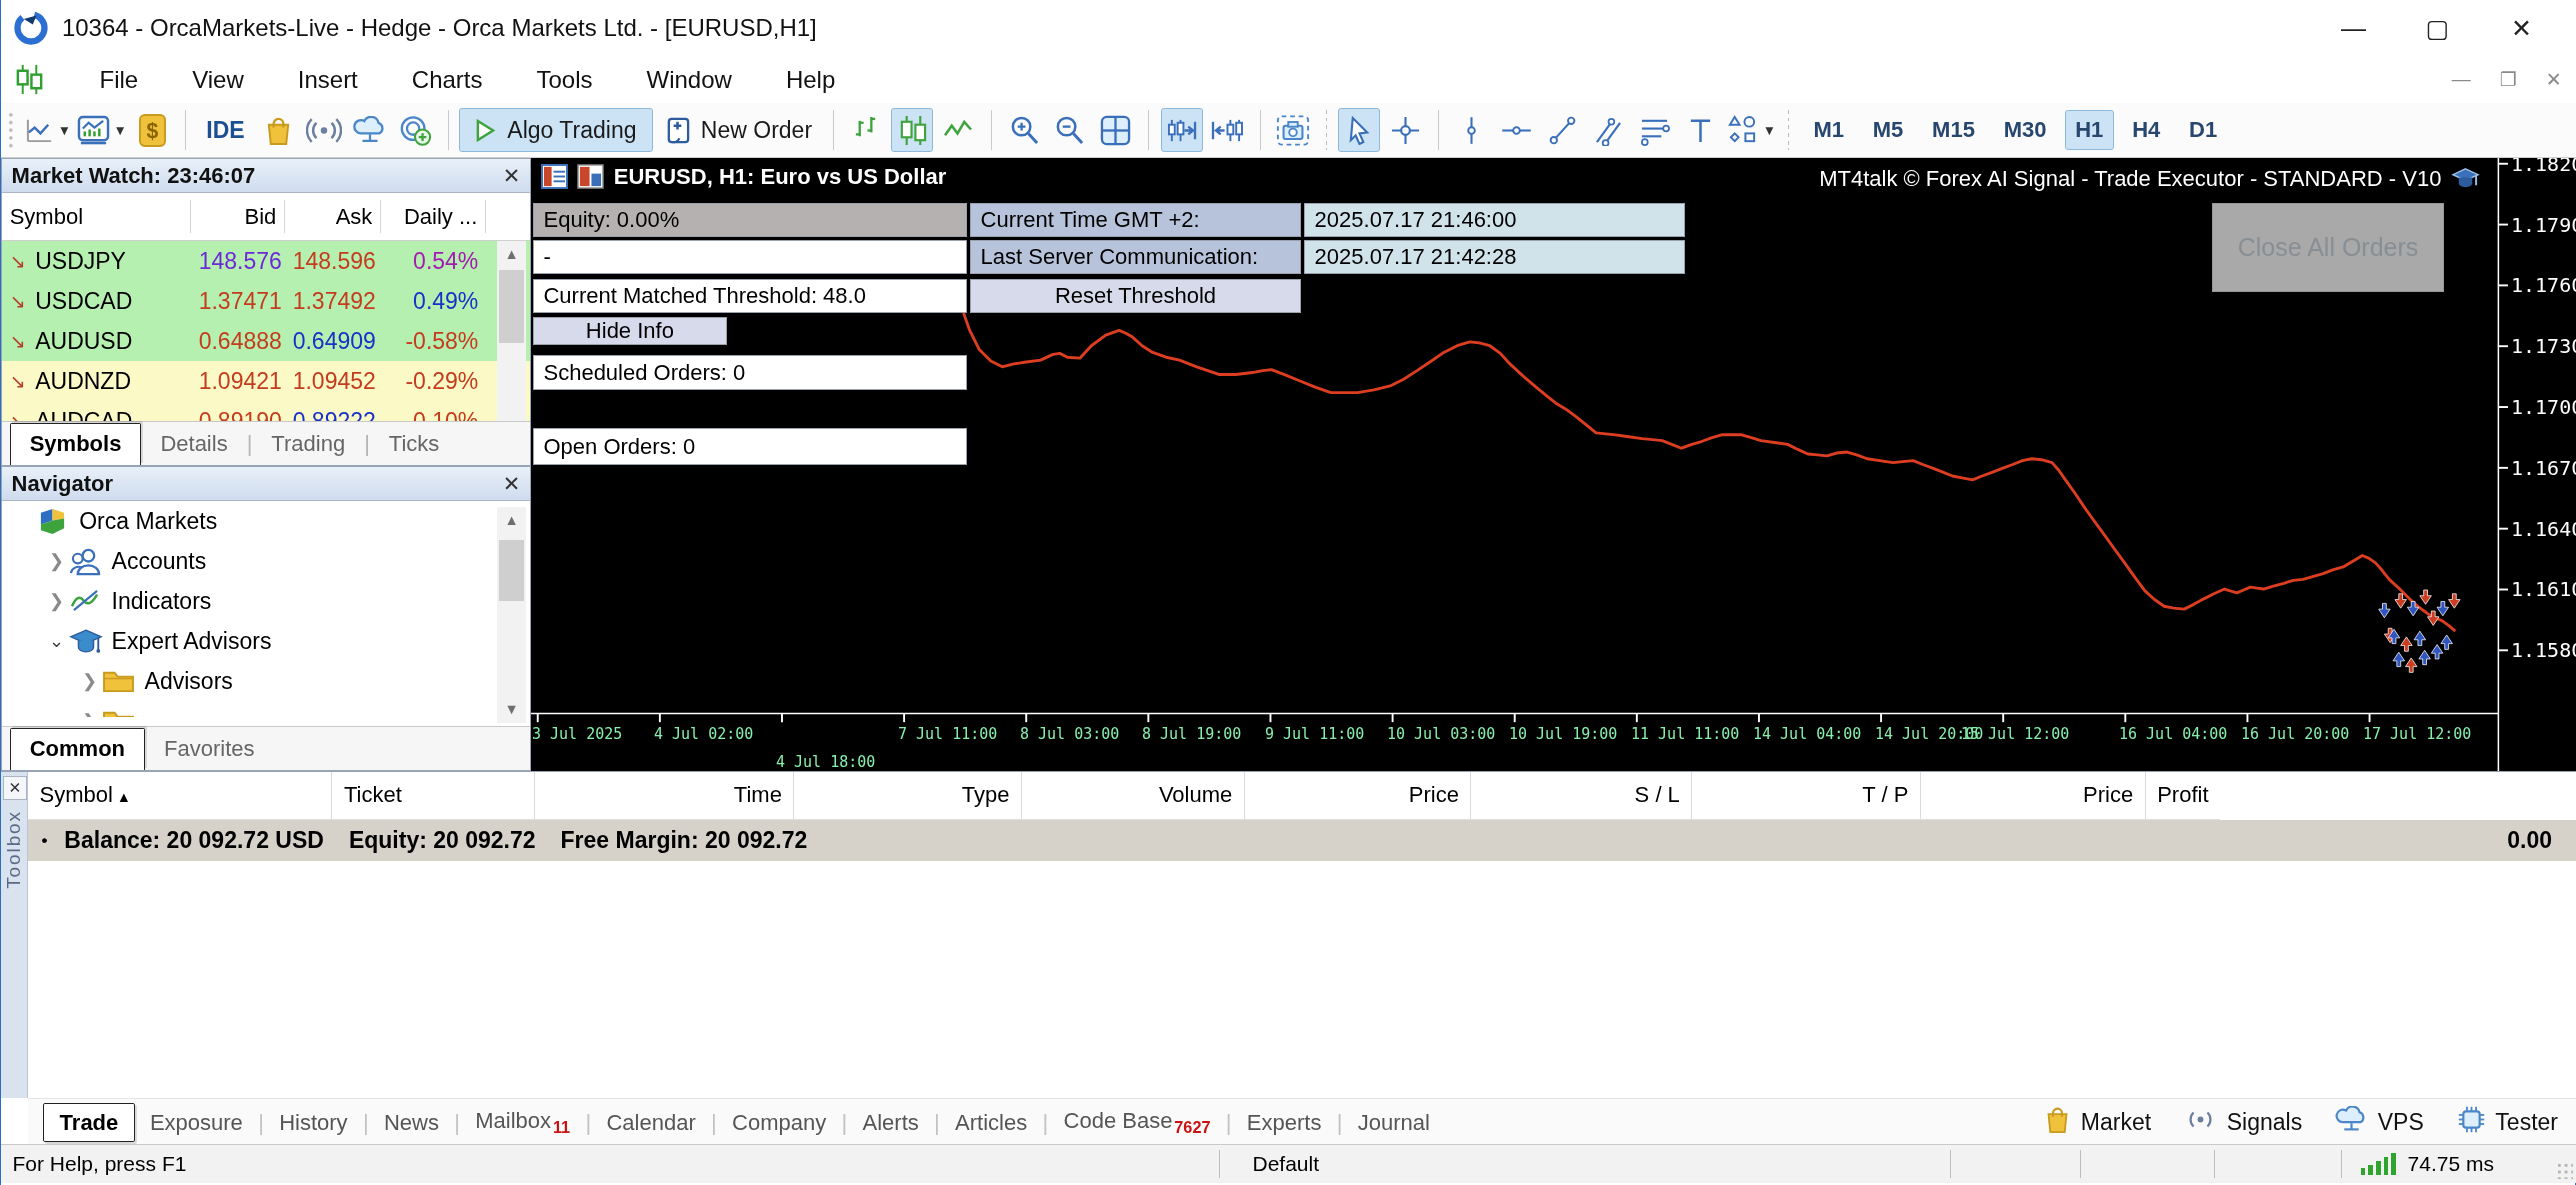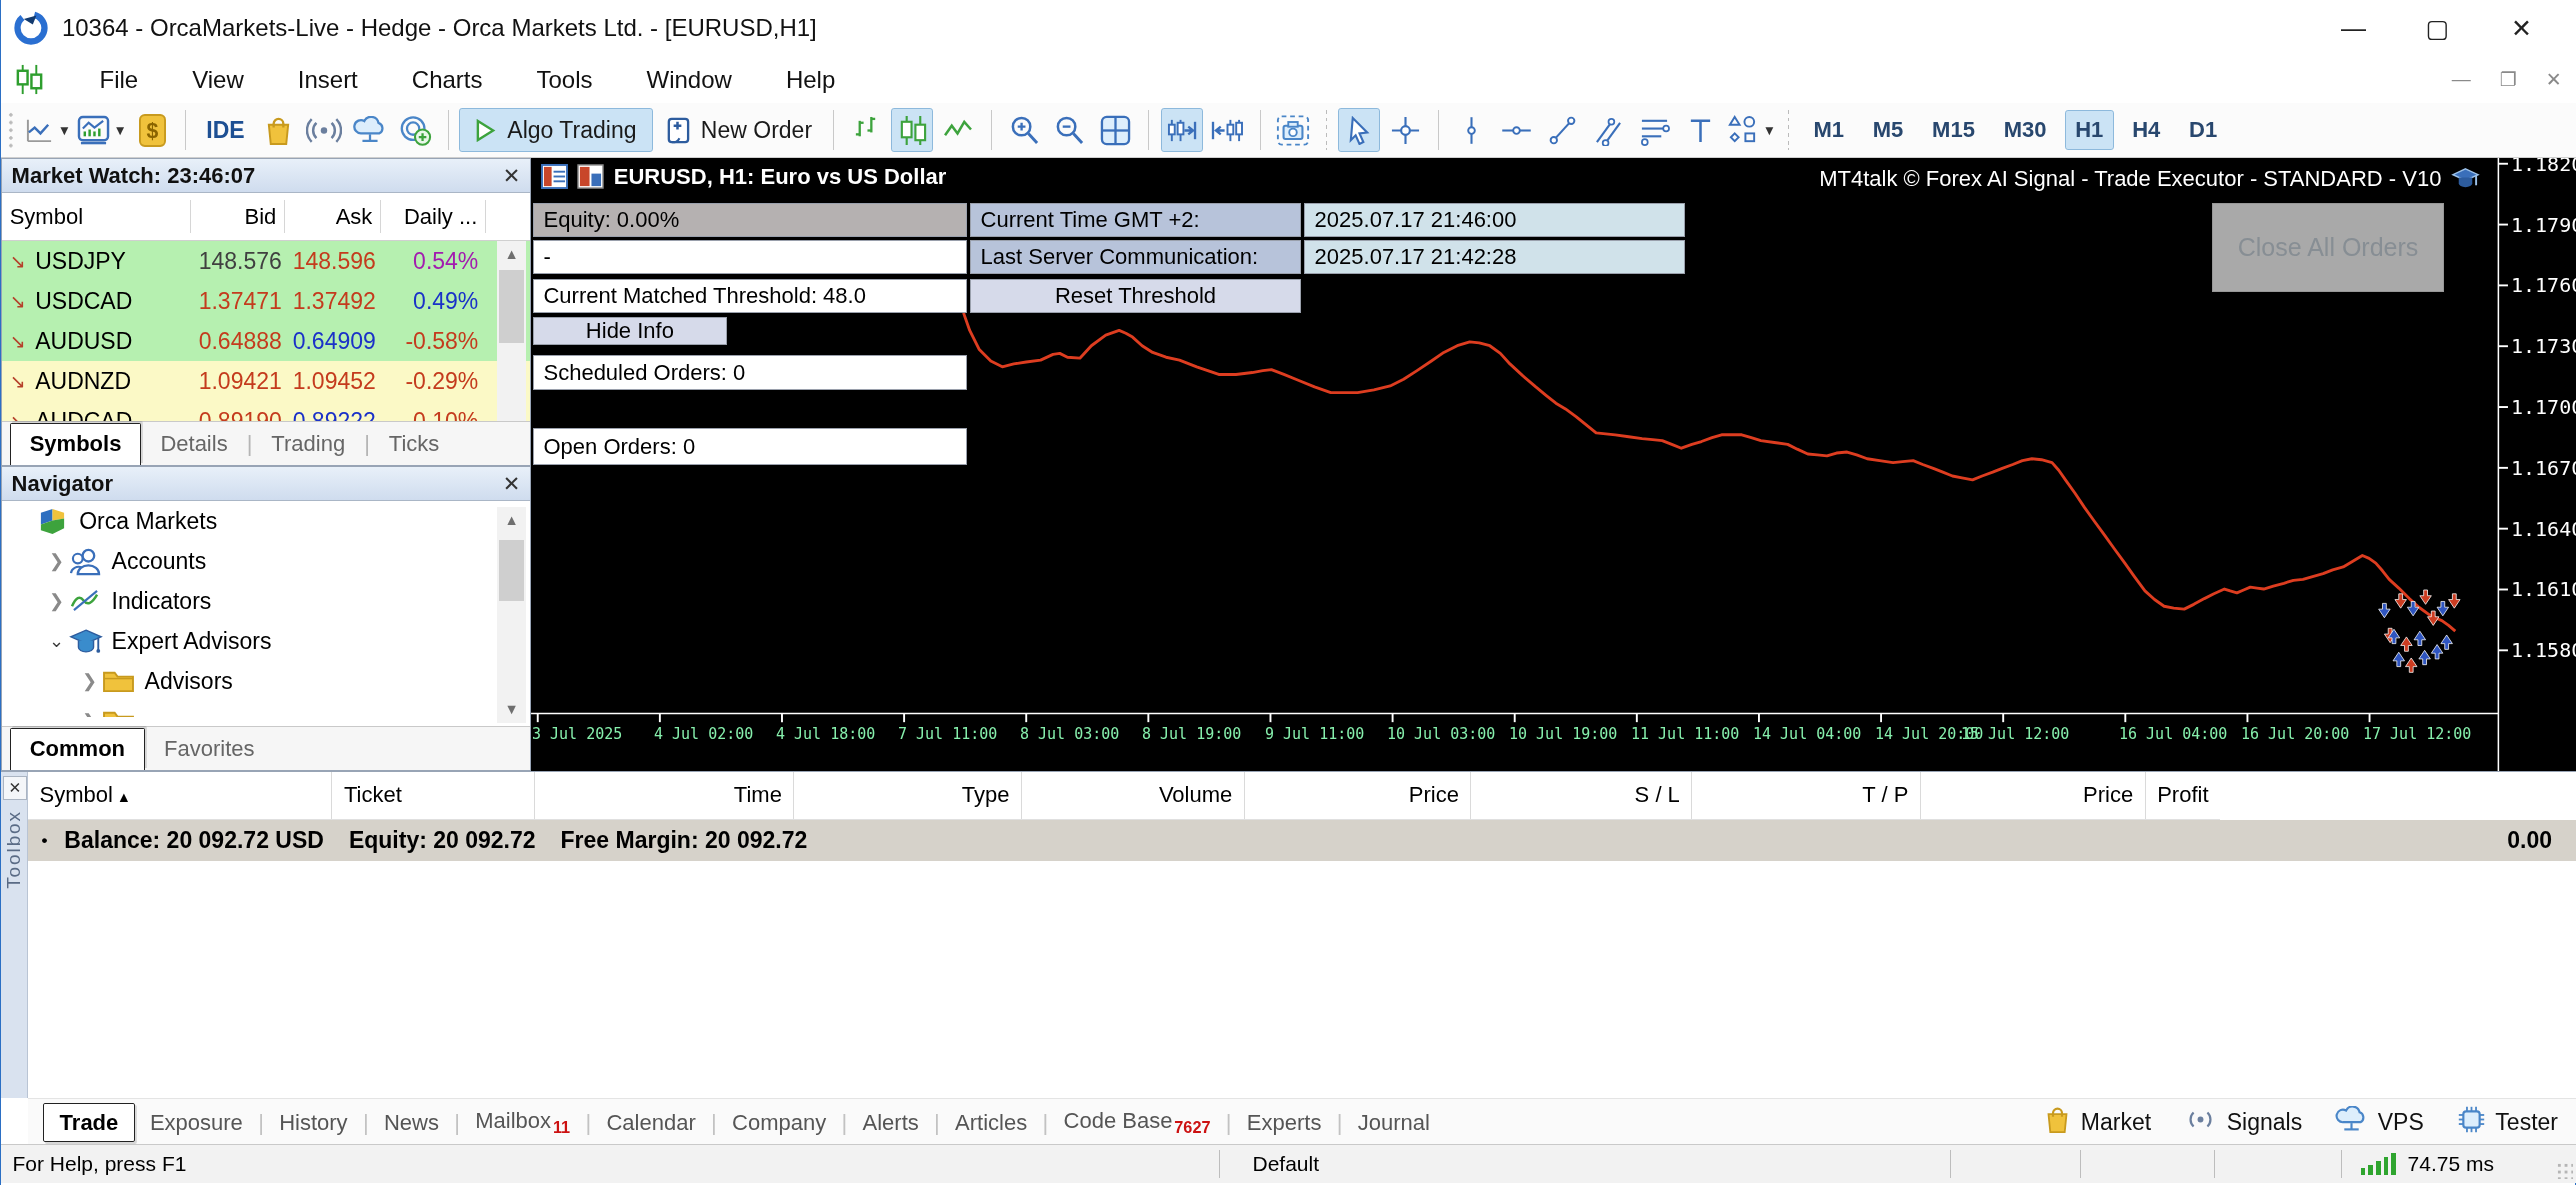--- a/index.html
+++ b/index.html
@@ -414,21 +414,21 @@
         <div class="c c-bid" style="text-align: right;">Bid</div>
         <div class="c c-ask" style="text-align: right;">Ask</div>
         <div class="c c-daily" style="text-align: right;">Daily ...</div>
       </div>
     <div class="mw-rows" id="mw-rows" style="height:184px; overflow:hidden;">
         <div class="mw-row" style="background: rgb(182, 240, 176);">
           <div class="c c-sym">
             <span class="mw-arrow">↘</span>
             <span>USDJPY</span>
           </div>
-          <div class="c c-bid" style="color: #404040;">148.576</div>
+          <div class="c c-bid" style="color: #6d28d9;">148.576</div>
           <div class="c c-ask" style="color: rgb(196, 59, 29);">148.596</div>
           <div class="c c-daily" style="color: #a21caf;">0.54%</div>
         </div>
         <div class="mw-row" style="background: rgb(182, 240, 176);">
           <div class="c c-sym">
             <span class="mw-arrow">↘</span>
             <span>USDCAD</span>
           </div>
           <div class="c c-bid" style="color: rgb(196, 59, 29);">1.37471</div>
           <div class="c c-ask" style="color: rgb(196, 59, 29);">1.37492</div>
@@ -643,21 +643,21 @@
         <div class="price-label" style="top: 188px;">1.17300</div>
         <div class="price-label" style="top: 249px;">1.17000</div>
         <div class="price-label" style="top: 310px;">1.16700</div>
         <div class="price-label" style="top: 371px;">1.16400</div>
         <div class="price-label" style="top: 431px;">1.16100</div>
         <div class="price-label" style="top: 492px;">1.15800</div>
       </div>
     <div id="time-labels">
         <div class="time-label" style="left: 1px;">3 Jul 2025</div>
         <div class="time-label" style="left: 123px;">4 Jul 02:00</div>
-        <div class="time-label" style="left: 245px;">4 Jul 18:00</div>
+        <div class="time-label" style="left: 245px; margin-top: 28px;">4 Jul 18:00</div>
         <div class="time-label" style="left: 367px;">7 Jul 11:00</div>
         <div class="time-label" style="left: 489px;">8 Jul 03:00</div>
         <div class="time-label" style="left: 611px;">8 Jul 19:00</div>
         <div class="time-label" style="left: 734px;">9 Jul 11:00</div>
         <div class="time-label" style="left: 856px;">10 Jul 03:00</div>
         <div class="time-label" style="left: 978px;">10 Jul 19:00</div>
         <div class="time-label" style="left: 1100px;">11 Jul 11:00</div>
         <div class="time-label" style="left: 1222px;">14 Jul 04:00</div>
         <div class="time-label" style="left: 1344px;">14 Jul 20:00</div>
         <div class="time-label" style="left: 1430px;">15 Jul 12:00</div>

